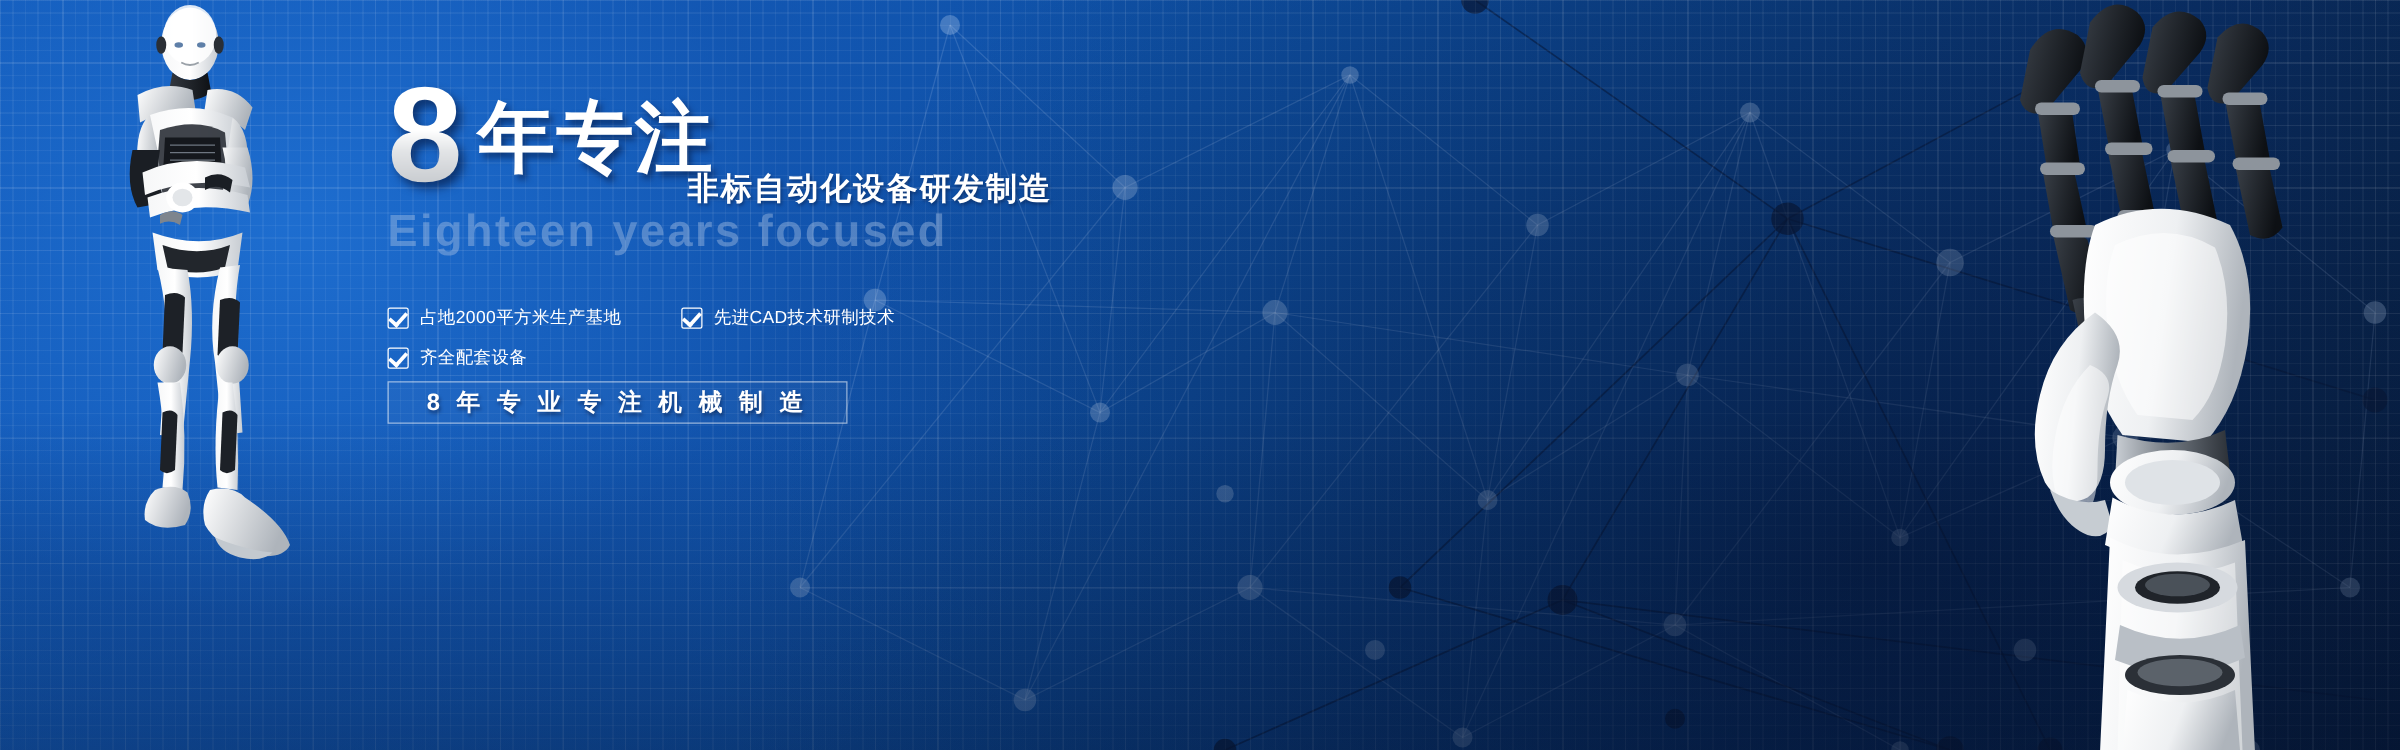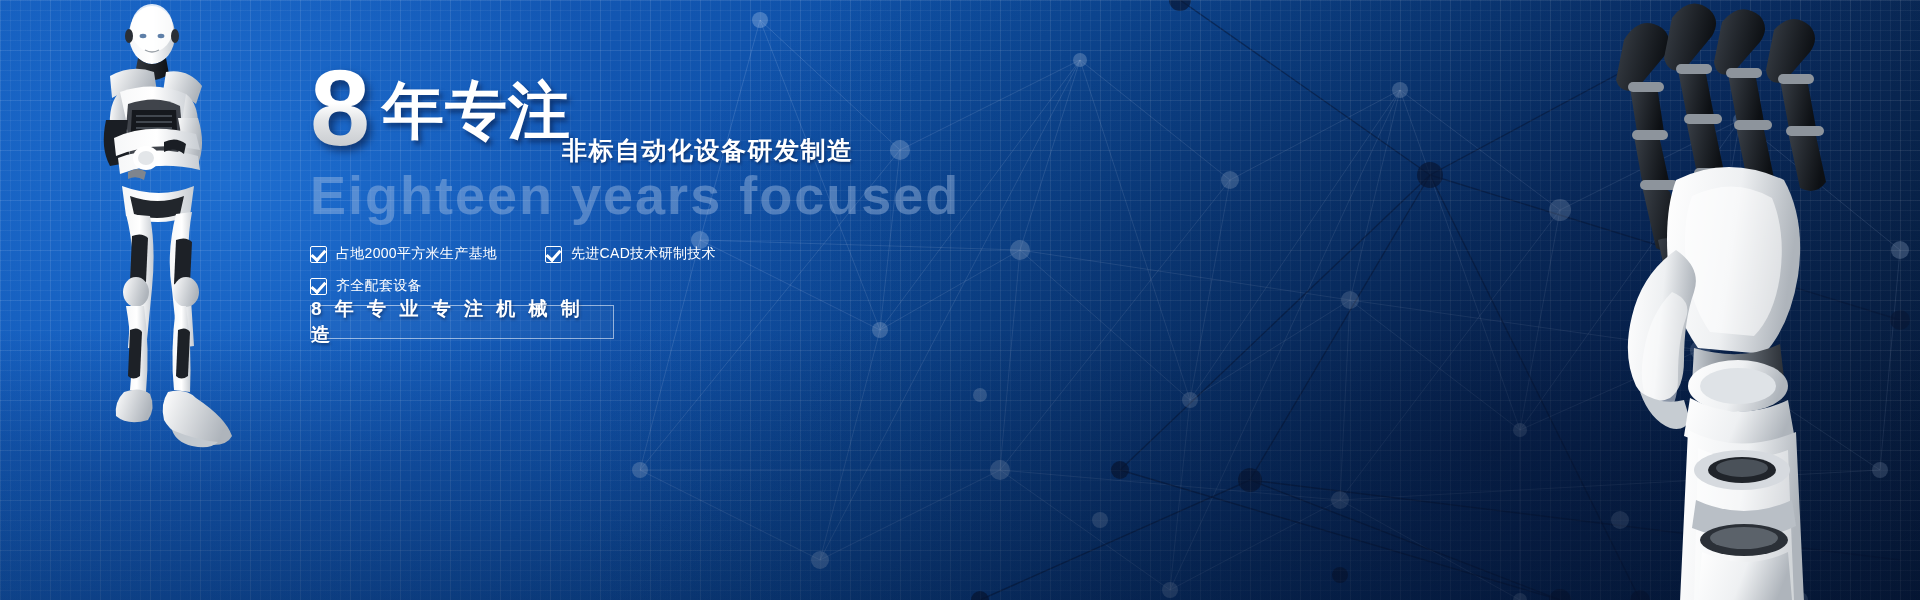--- a/index.html
+++ b/index.html
@@ -53,28 +53,28 @@
     filter:drop-shadow(4px 5px 4px rgba(0,10,40,0.55));
     letter-spacing:-2px;
   }
   .nzz{
     position:absolute; left:72px; top:12px;
     font-size:62px; font-weight:bold; color:#ffffff; line-height:1;
     letter-spacing:1px;
     text-shadow:3px 4px 5px rgba(0,12,45,0.5);
   }
   .subhead{
-    position:absolute; left:252px; top:66px;
+    position:absolute; left:240px; top:66px;
     font-size:25px; font-weight:bold; color:#ffffff; letter-spacing:1.5px;
     text-shadow:1px 2px 3px rgba(0,10,40,0.45);
     white-space:nowrap;
   }
   .engline{
     position:absolute; left:0; top:96px;
-    font-size:54px; font-weight:bold; letter-spacing:2px;
+    font-size:36px; font-weight:bold; letter-spacing:2px;
     color:rgba(172,196,228,0.42);
     white-space:nowrap;
   }
 
   
   .checks{
     position:absolute; left:0; top:170px;
     width:470px;
     display:flex; flex-wrap:wrap;
   }
@@ -92,21 +92,21 @@
     content:""; position:absolute;
     left:3px; top:0px; width:6px; height:11px;
     border-right:3px solid #ffffff; border-bottom:3px solid #ffffff;
     transform:rotate(42deg);
   }
   .ctext{ font-size:14px; color:#ffffff; white-space:nowrap; letter-spacing:0.3px; }
 
   
   .sloganbox{
     position:absolute; left:0; top:237px;
-    width:304px; height:34px;
+    width:368px; height:34px;
     border:1px solid rgba(255,255,255,0.55);
     display:flex; align-items:center; justify-content:center;
     background:rgba(255,255,255,0.03);
   }
   .sloganbox span{
     font-size:19px; font-weight:bold; color:#ffffff; letter-spacing:4px;
     text-shadow:1px 2px 3px rgba(0,10,40,0.45);
   }
 
   

